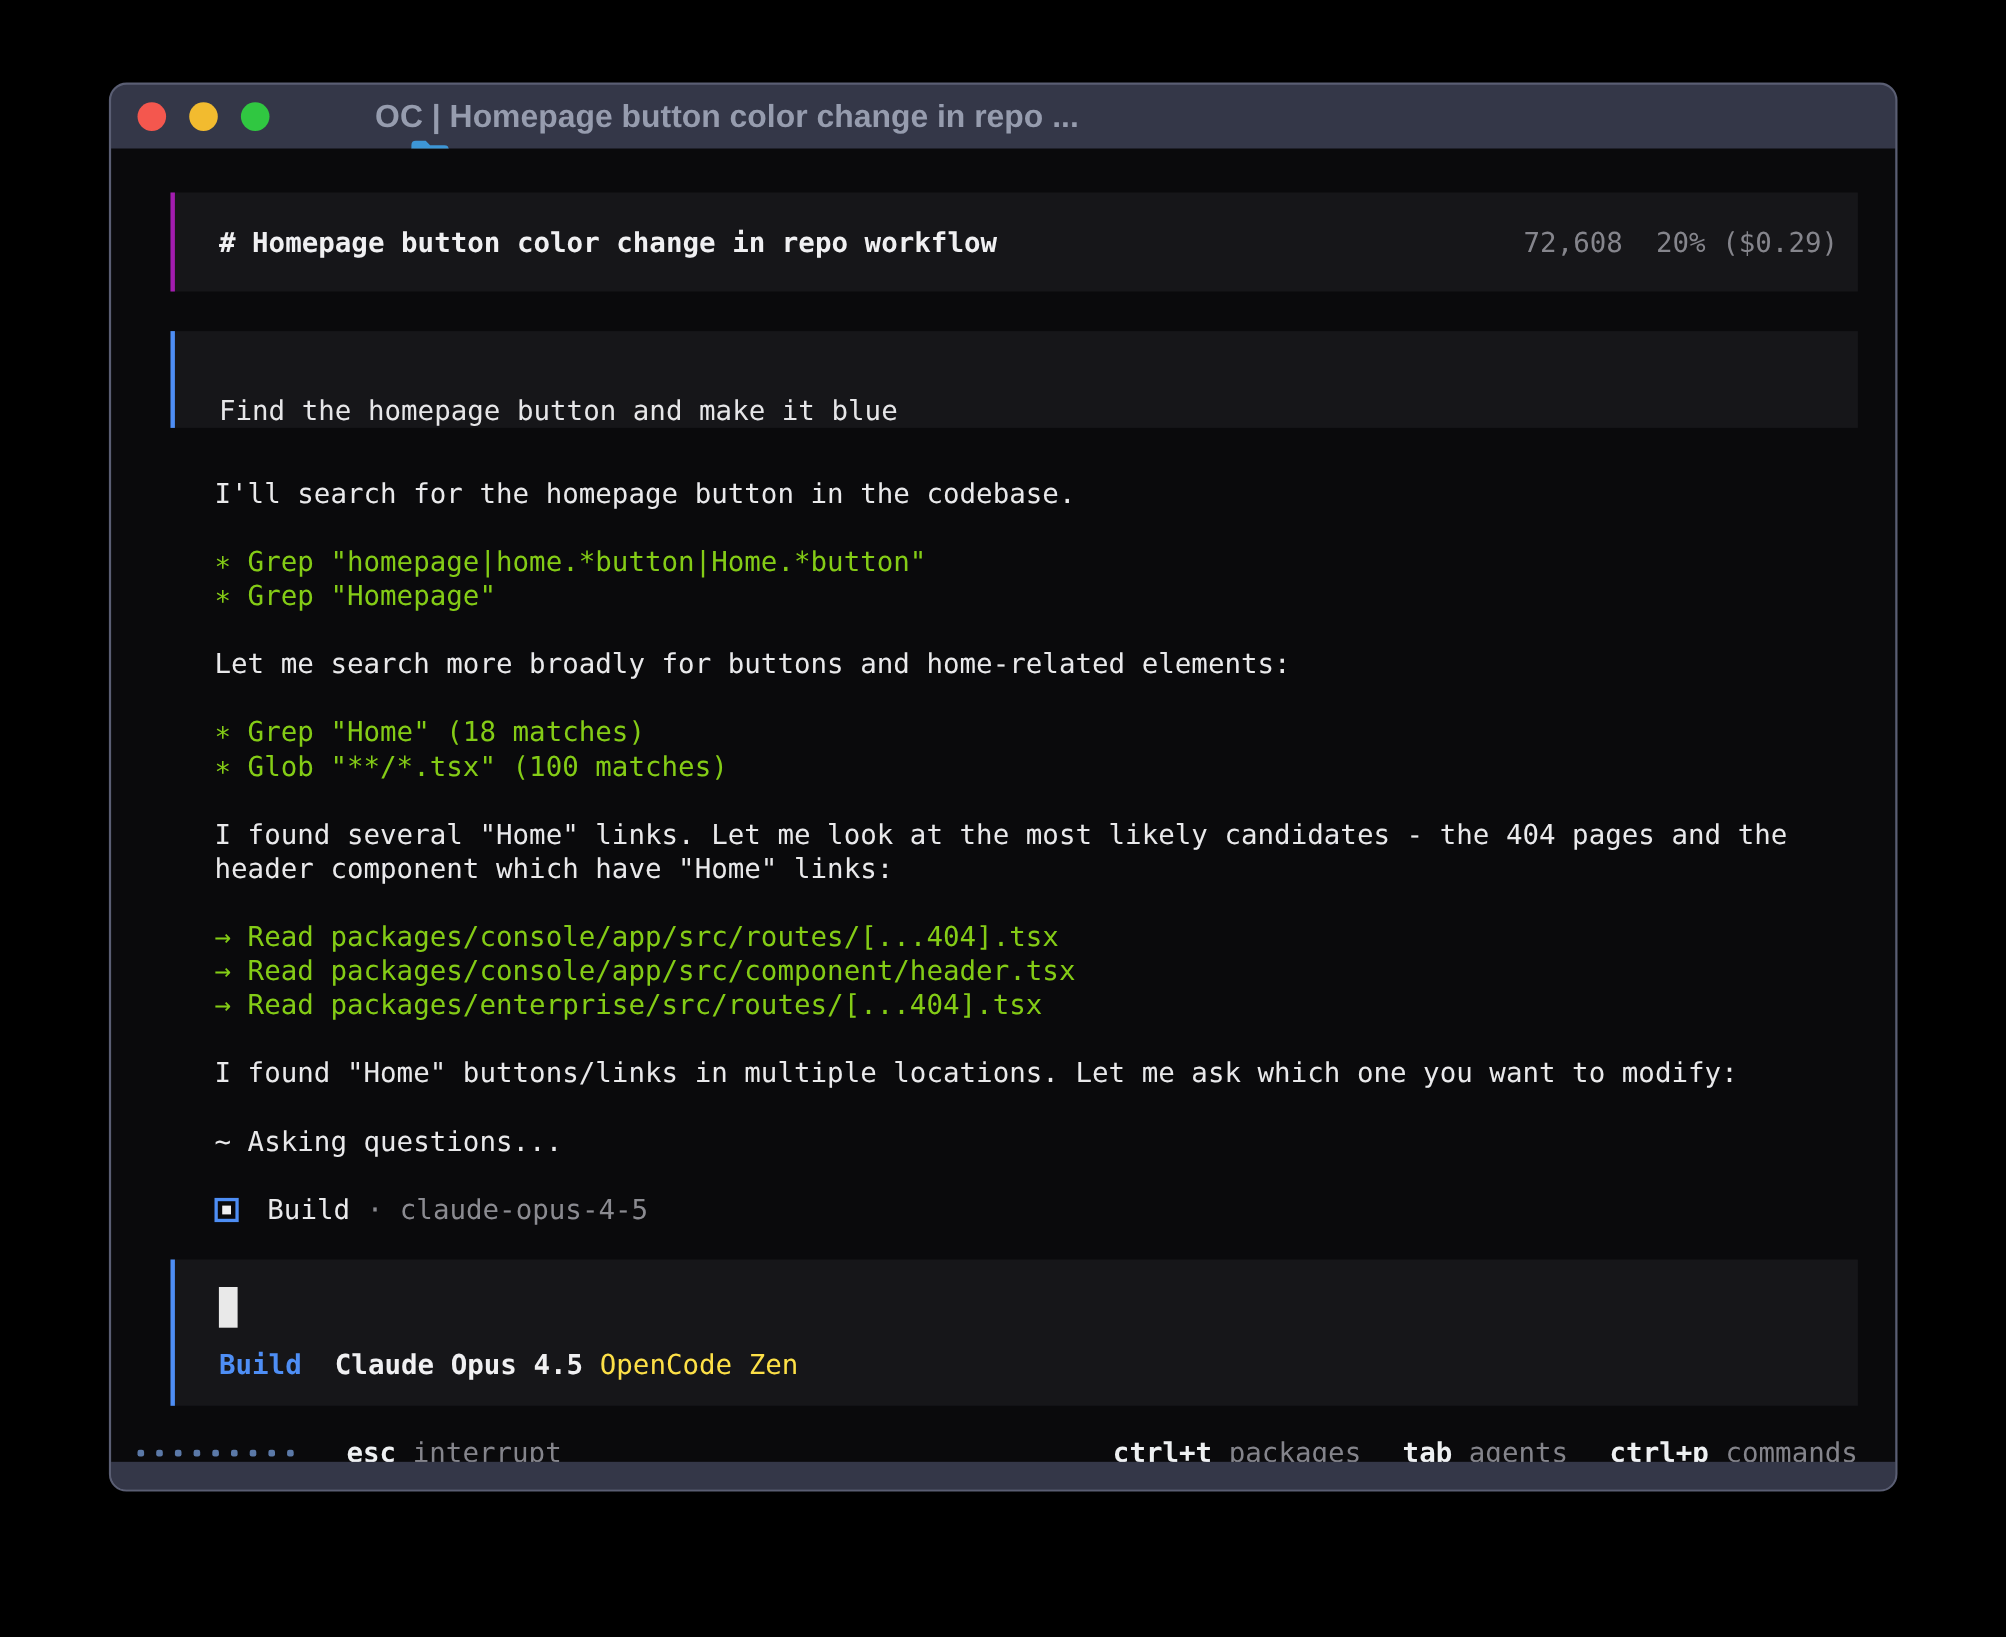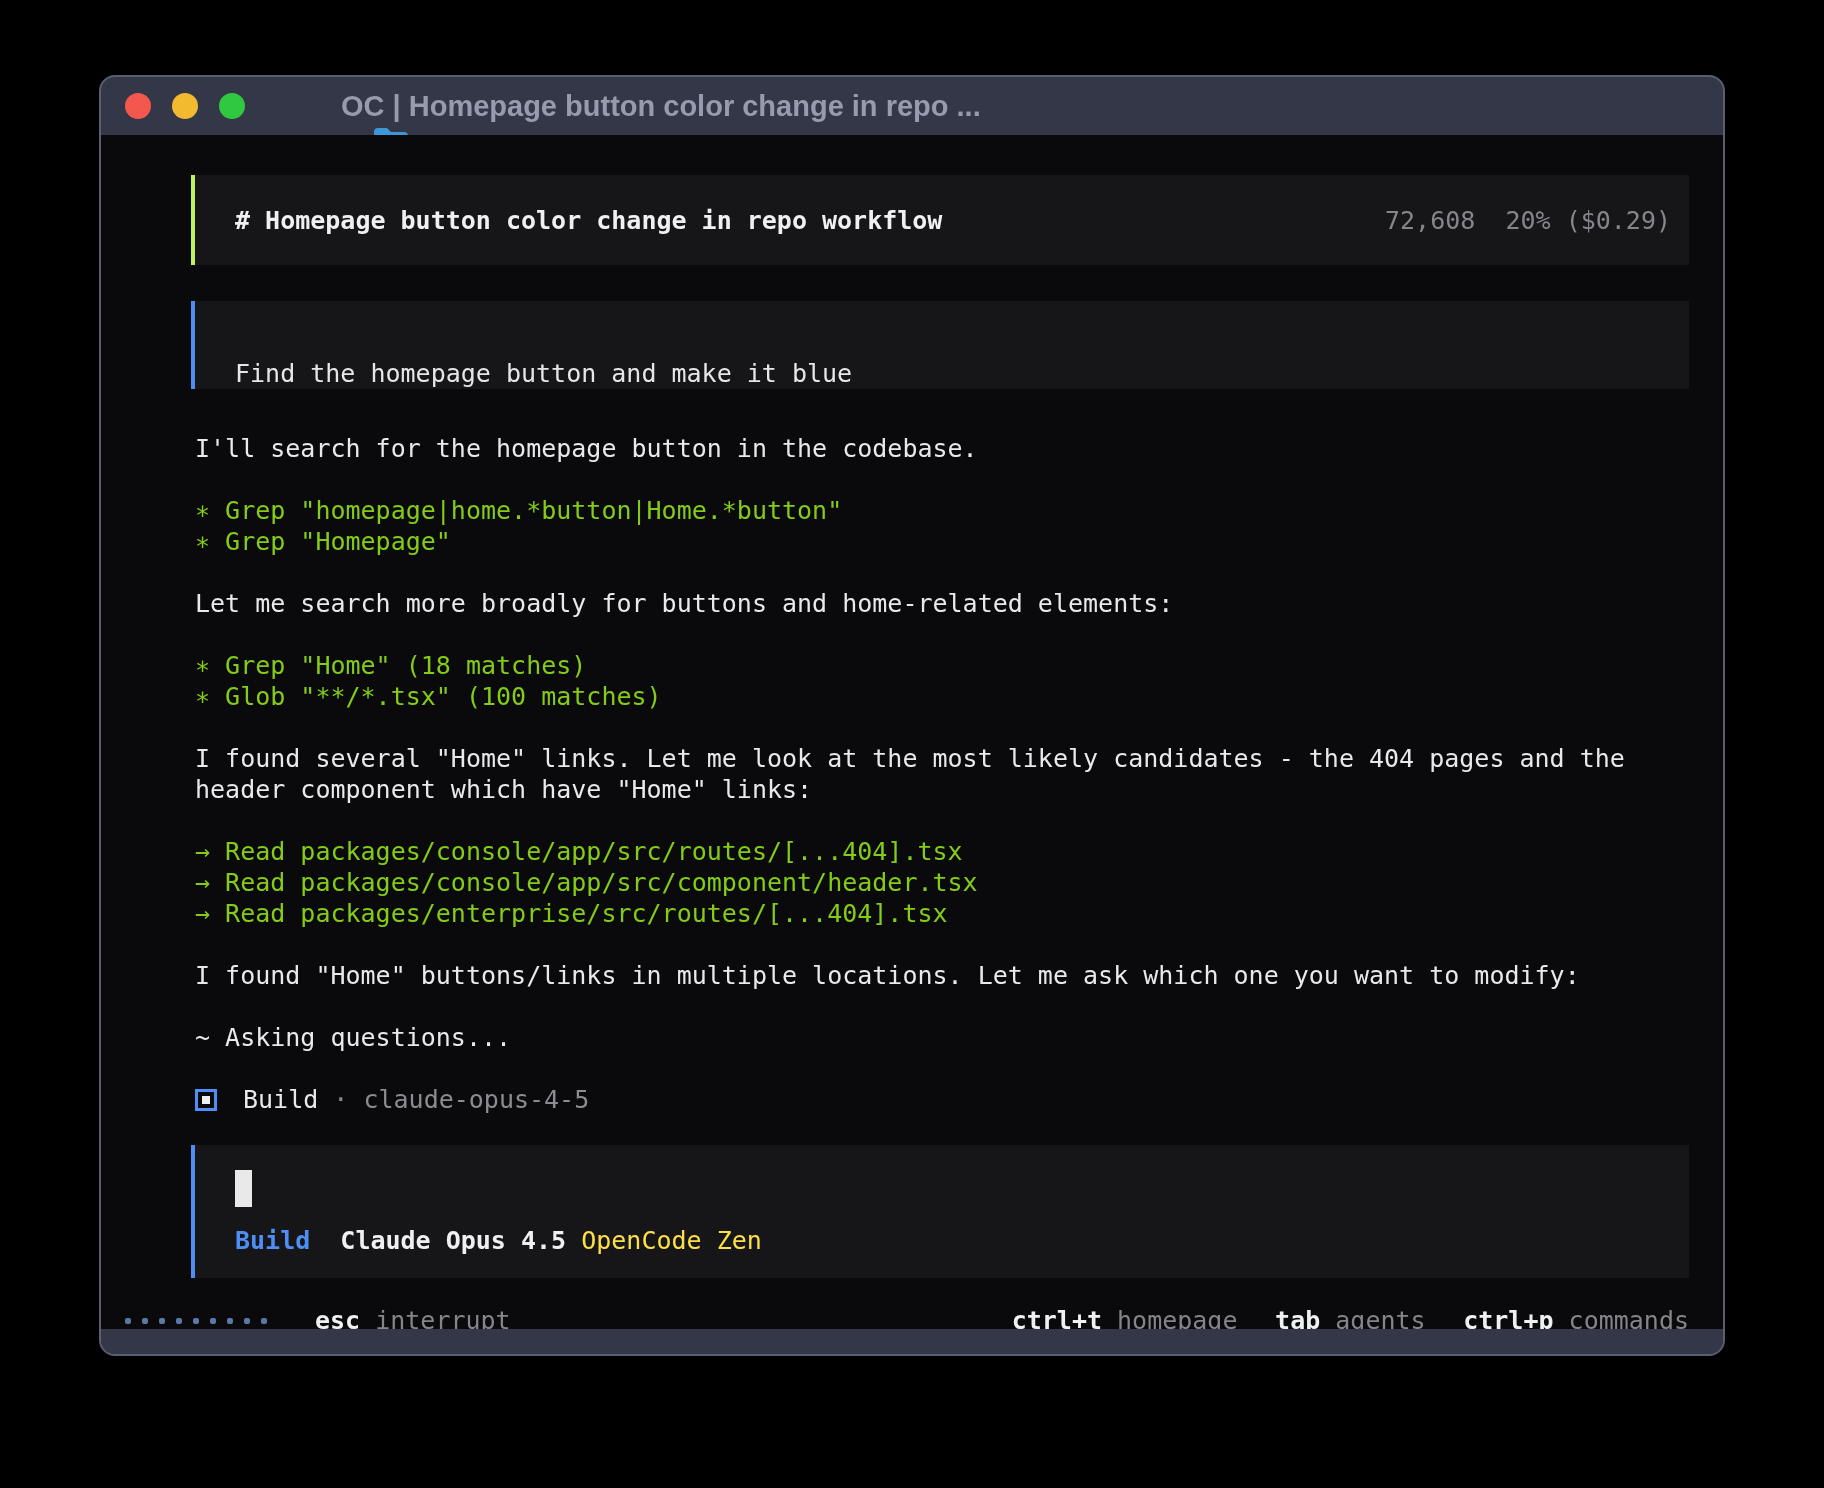--- a/index.html
+++ b/index.html
@@ -58,23 +58,22 @@
     box-sizing: border-box;
     overflow: hidden;
     font-size: 25px;
     line-height: 31px;
     color: #eaeaec;
   }
   .bottom-strip { flex: 0 0 25px; background: #343748; }
 
   .panel {
     background: #161619;
-    border-left: 4px solid #bef264;
+    border-left: 4px solid #a21caf;
     box-sizing: border-box;
-    margin-left: 36px;
   }
   .panel.blue { border-left-color: #4e8ef5; }
 
   .header-block {
     height: 90px;
     display: flex;
     align-items: center;
     justify-content: space-between;
     padding: 0 18px 0 40px;
   }
@@ -249,21 +248,21 @@
             <span class="dot"></span>
               <span class="dot"></span>
               <span class="dot"></span>
           </div>
           <span class="key">esc</span>
           <span class="hint-label">interrupt</span>
         </div>
         <div class="footer-right">
           <span class="hint-group">
             <span class="key">ctrl+t</span>
-            <span class="hint-label">homepage</span>
+            <span class="hint-label">packages</span>
           </span>
           <span class="hint-group">
             <span class="key">tab</span>
             <span class="hint-label">agents</span>
           </span>
           <span class="hint-group">
             <span class="key">ctrl+p</span>
             <span class="hint-label">commands</span>
           </span>
         </div>

